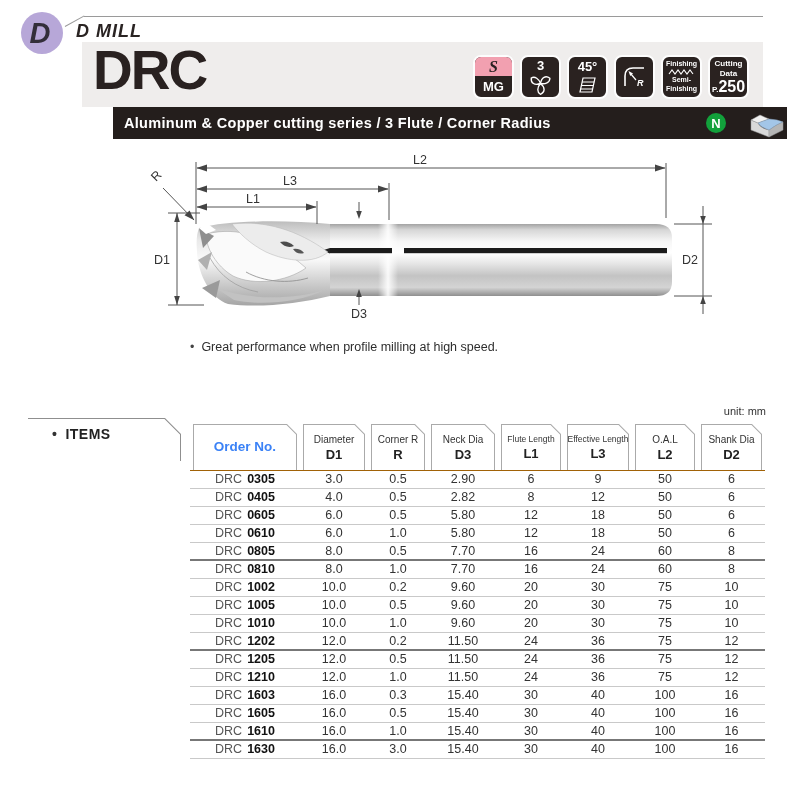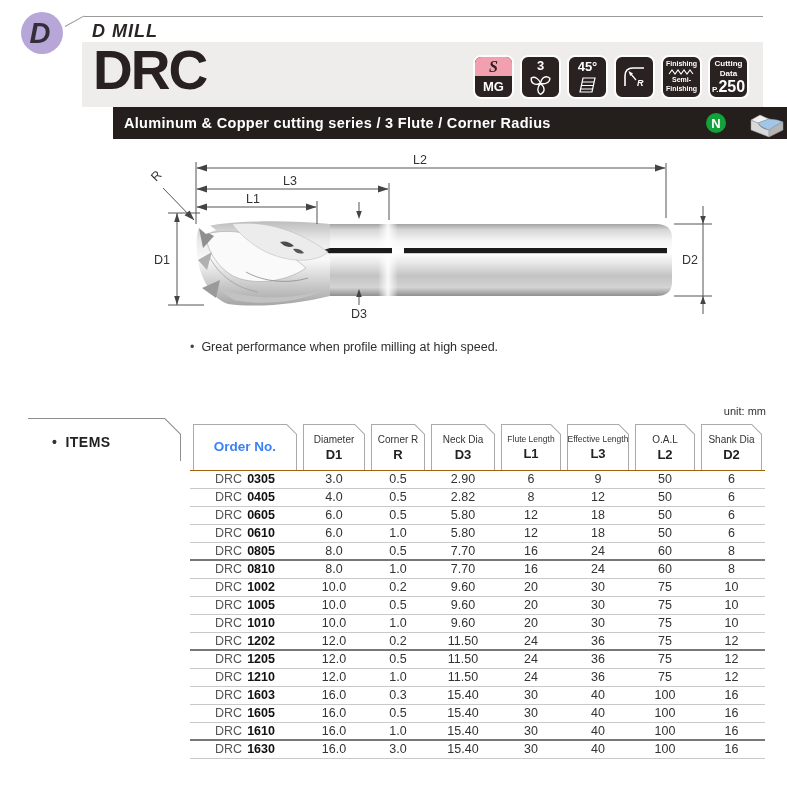--- a/index.html
+++ b/index.html
@@ -11,21 +11,21 @@
   body{background:#fff;font-family:"Liberation Sans",sans-serif;}
   .page{position:relative;width:787px;height:787px;background:#fff;overflow:hidden;}
 
   
   .top-rule{position:absolute;left:84px;top:16px;width:679px;height:1px;background:var(--line);}
   .diag-rule{position:absolute;left:65px;top:26px;width:22px;height:1px;background:var(--line);
     transform:rotate(-29deg);transform-origin:left center;}
   .d-circle{position:absolute;left:21px;top:12px;width:42px;height:42px;border-radius:50%;
     background:var(--purple);display:flex;align-items:center;justify-content:center;}
   .d-circle span{font-size:29px;font-weight:bold;font-style:italic;color:#332e3a;padding-right:4px;}
-  .series-name{position:absolute;left:92px;top:21px;font-size:18px;font-weight:bold;font-style:italic;
+  .series-name{position:absolute;left:76px;top:21px;font-size:18px;font-weight:bold;font-style:italic;
     color:#2a2423;letter-spacing:1px;}
   .gray-band{position:absolute;left:82px;top:42px;width:681px;height:65px;background:var(--band-bg);}
   .product-code{position:absolute;left:11px;top:1px;font-size:55px;font-weight:bold;color:#292120;
     letter-spacing:-2px;line-height:1;}
   
   .badges{position:absolute;left:391px;top:13px;display:flex;gap:6px;height:44px;}
   .badge{width:41px;height:44px;background:var(--badge-bg);border:2px solid #fdfdfd;border-radius:8px;
     color:#fff;display:flex;flex-direction:column;align-items:center;justify-content:center;
     overflow:hidden;text-align:center;}
   .badge .b-top{font-size:13px;font-weight:bold;line-height:1.05;}
@@ -53,21 +53,21 @@
 
   
   .tab-box{position:absolute;left:28px;width:153px;height:43px;}
   .tab-box::before{content:"";position:absolute;inset:0;background:#8f8f8f;
     clip-path:polygon(0 0,calc(100% - 16px) 0,100% 16px,100% 100%,calc(100% - 1px) 100%,
       calc(100% - 1px) calc(16px + .5px),calc(100% - 16.5px) 1px,0 1px);}
   .tab-box .tab-label{position:relative;padding:19px 0 0 24px;font-size:14px;font-weight:bold;color:#222;letter-spacing:.5px;}
   .tab-box .tab-label::before{content:"•";margin-right:8px;font-weight:bold;color:#333;}
   .box-features{top:338px;}
   .box-items{top:418px;}
-  .box-items .tab-label{padding-top:16px;}
+  .box-items .tab-label{padding-top:8px;}
   .feature-list{position:absolute;left:190px;top:337px;font-size:12.5px;color:#2e2e2e;line-height:20px;}
   .feature-list .f-li::before{content:"•";margin-right:7px;color:#444;}
   .unit-note{position:absolute;left:690px;top:405px;width:76px;text-align:right;font-size:11px;color:#333;}
 
   
   .items-table{position:absolute;left:190px;top:424px;width:575px;}
   .thead,.trow{display:grid;grid-template-columns:110px 68px 60px 70px 66px 68px 66px 67px;}
   .thead{height:46px;}
   .th{position:relative;margin:0 3px;display:flex;flex-direction:column;align-items:center;justify-content:center;}
   .th::before{content:"";position:absolute;inset:0;background:#aaa;

